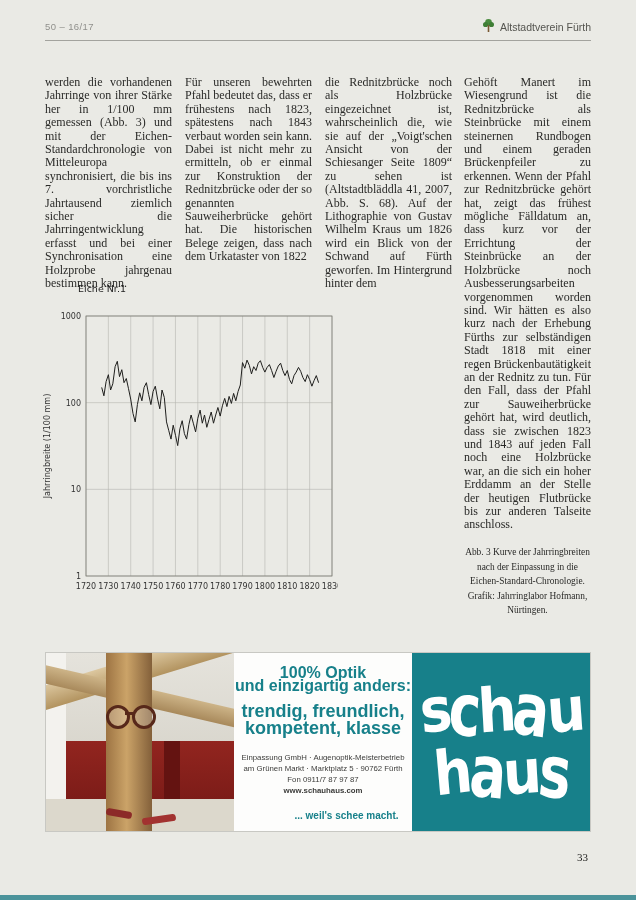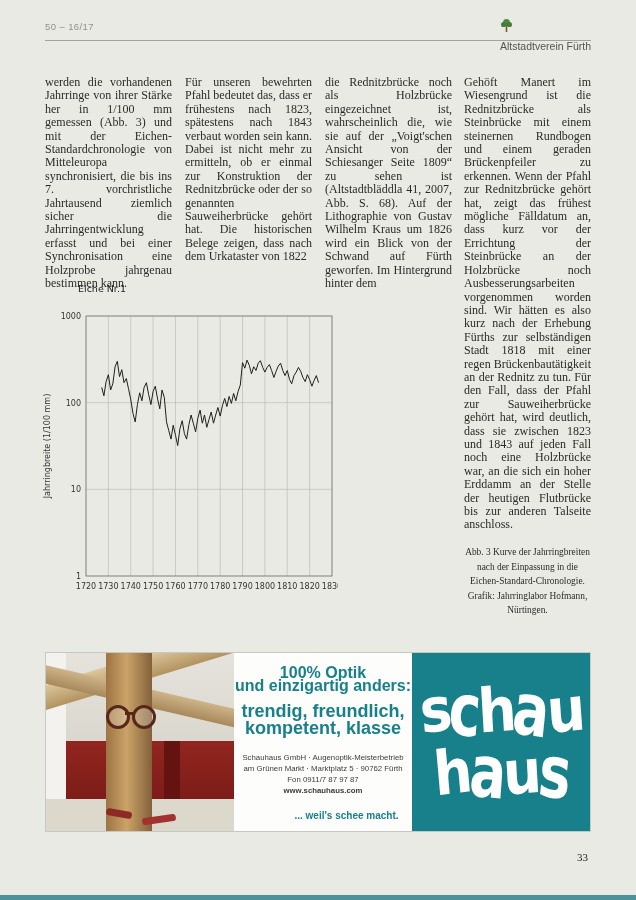--- a/index.html
+++ b/index.html
@@ -1,20 +1,20 @@
 <!DOCTYPE html>
 <html><head>
 <meta charset="utf-8">
 <style>
   html,body{margin:0;padding:0;background:#eaeae5;}
   .page{position:relative;width:636px;height:900px;background:#eaeae5;font-family:"Liberation Serif",serif;overflow:hidden;}
 
   
   .header-issue{position:absolute;left:45px;top:21px;font-family:"Liberation Sans",sans-serif;font-size:9.5px;color:#90908c;letter-spacing:.4px;}
-  .header-brand{position:absolute;right:45px;top:18px;font-family:"Liberation Sans",sans-serif;font-size:10.5px;color:#54544f;display:flex;gap:5px;flex-direction:column;}
+  .header-brand{position:absolute;right:45px;top:18px;font-family:"Liberation Sans",sans-serif;font-size:10.5px;color:#54544f;display:flex;align-items:center;gap:5px;}
   .header-rule{position:absolute;left:45px;right:45px;top:40px;height:1px;background:#a3a39e;}
 
   
   .col{position:absolute;top:76px;width:127px;font-size:12px;line-height:13.4px;color:#2a2a28;text-align:justify;}
   .col-1{left:45px}.col-2{left:185px}.col-3{left:325px}.col-4{left:464px}
   .figure-caption{position:absolute;left:464px;top:545px;width:127px;font-size:9.4px;line-height:14.5px;color:#2a2a28;text-align:center;}
 
   
   .chart-wrap{position:absolute;left:38px;top:276px;width:300px;height:332px;}
   .chart-wrap svg{width:300px;height:332px;}
@@ -143,21 +143,21 @@
       <div class="floor-glasses b"></div>
     </div>
 
     <div class="ad-copy">
       <div class="tagline">100% Optik</div>
       <div class="tagline">und einzigartig anders:</div>
       <div class="headline-group">
         <div class="headline">trendig, freundlich,</div>
         <div class="headline">kompetent, klasse</div>
       </div>
-      <div class="address">Schauhaus GmbH · Augenoptik-Meisterbetrieb</div>
+      <div class="address">Einpassung GmbH · Augenoptik-Meisterbetrieb</div>
       <div class="address" style="margin-top:0">am Grünen Markt · Marktplatz 5 · 90762 Fürth</div>
       <div class="address" style="margin-top:0">Fon 0911/7 87 97 87</div>
       <div class="website">www.schauhaus.com</div>
       <div class="slogan">... weil's schee macht.</div>
     </div>
 
     <div class="ad-logo">
       <div class="logo-line"><span style="transform: rotate(-6deg) scale(1, 0.94);">s</span><span style="transform: rotate(5deg) scale(1, 1.12);">c</span><span style="transform: rotate(-4deg) scale(1, 0.94);">h</span><span style="transform: rotate(7deg) scale(1, 1.12);">a</span><span style="transform: rotate(-5deg) scale(1, 0.94);">u</span></div>
       <div class="logo-line"><span style="transform: rotate(-6deg) scale(1, 0.94);">h</span><span style="transform: rotate(5deg) scale(1, 1.12);">a</span><span style="transform: rotate(-4deg) scale(1, 0.94);">u</span><span style="transform: rotate(7deg) scale(1, 1.12);">s</span></div>
     </div>

